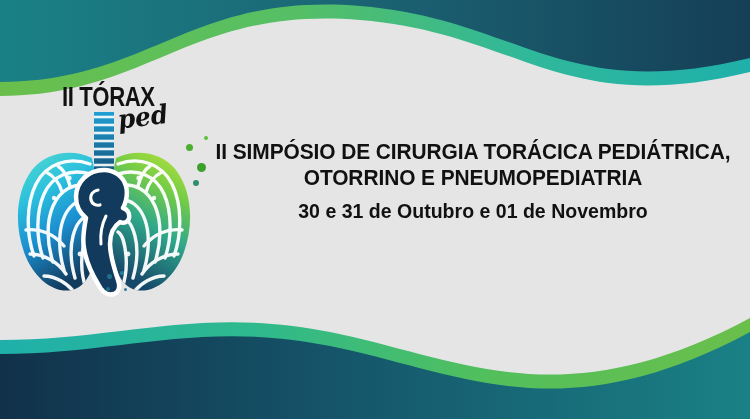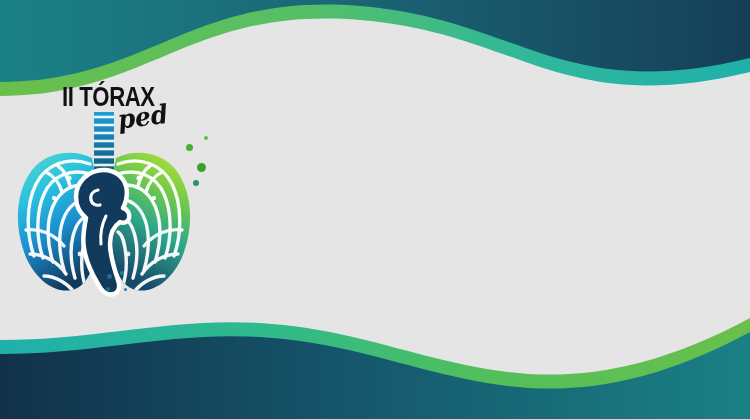--- a/index.html
+++ b/index.html
@@ -254,14 +254,19 @@
     <span class="dot" style="left:193px; top:180px; width:6px; height:6px; background:#2f8f6a;"></span>
     <span class="dot" style="left:204px; top:136px; width:4px; height:4px; background:#5ec23a;"></span>
   </div>
   <div>
     <span class="dot" style="left:107px; top:274px; width:5px; height:5px; background:#1f6f8f;"></span>
     <span class="dot" style="left:120px; top:271px; width:4px; height:4px; background:#2b7fa0;"></span>
     <span class="dot" style="left:106px; top:287px; width:4px; height:4px; background:#1f6f8f;"></span>
     <span class="dot" style="left:124px; top:288px; width:3px; height:3px; background:#2b7fa0;"></span>
   </div>
 
+  <div id="title-block">
+    <div class="t-line t1">II SIMPÓSIO DE CIRURGIA TORÁCICA PEDIÁTRICA,</div>
+    <div class="t-line t2">OTORRINO E PNEUMOPEDIATRIA</div>
+    <div class="t-line t3">30 e 31 de Outubro e 01 de Novembro</div>
+  </div>
 
 </div>
 
 </body></html>

